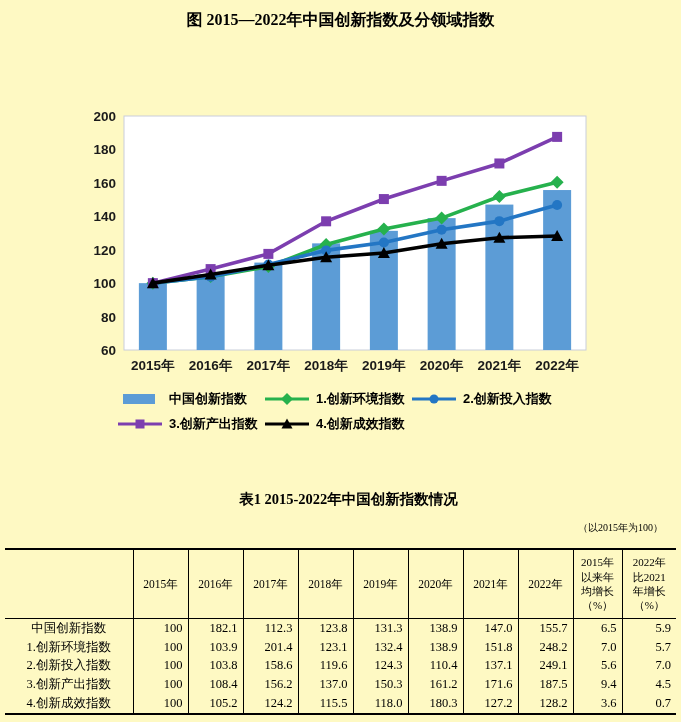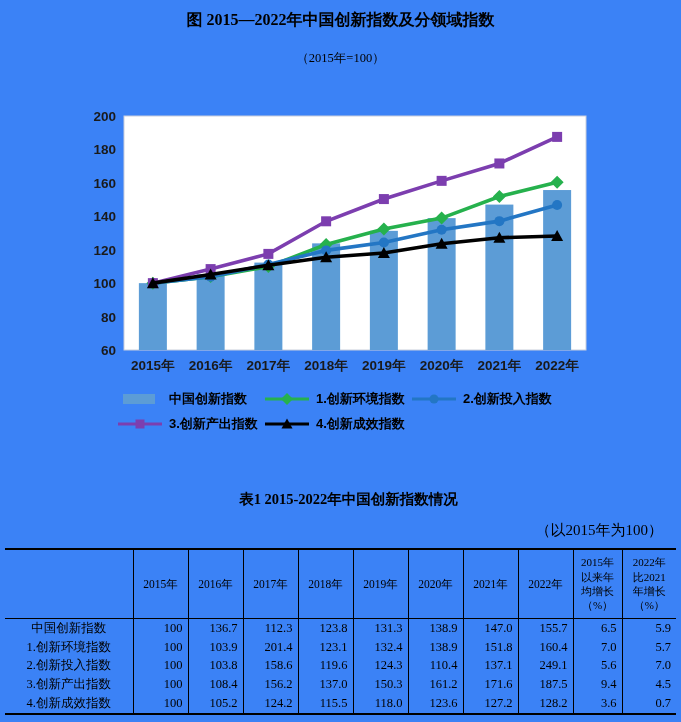--- a/index.html
+++ b/index.html
@@ -1,17 +1,17 @@
 <!DOCTYPE html>
 <html><head>
 <meta charset="utf-8">
 <style>
   html,body{margin:0;padding:0;background:#fff;}
   .page{
-    position:relative; width:681px; height:722px; background:#3b82f6;
+    position:relative; width:681px; height:722px; background:#fef9c3;
     overflow:hidden; color:#000;
     font-family:"Liberation Serif","DejaVu Serif",serif;
   }
   .chart-title{
     position:absolute; top:10px; left:0; width:100%; margin:0;
     text-align:center; font-size:16px; font-weight:bold;
     font-family:"Liberation Serif","DejaVu Serif",serif;
   }
   .chart-subtitle{
     position:absolute; top:50px; left:0; width:100%;
@@ -33,21 +33,21 @@
     font-family:"Liberation Sans","DejaVu Sans",sans-serif;
     font-weight:bold; font-size:13px; white-space:nowrap;
   }
   .legend-item svg{ flex:0 0 auto; display:block; }
   .table-title{
     position:absolute; top:482px; left:0; width:100%; margin:8px;
     text-align:center; font-size:14.5px; font-weight:bold;
   }
   .table-note{
     position:absolute; top:521px; right:18px;
-    font-size:15px; text-align:center;
+    font-size:10px; text-align:center;
   }
   table.idx{
     position:absolute; top:548px; left:5px; width:671px;
     border-collapse:collapse; table-layout:fixed;
     border-top:2.5px solid #000; border-bottom:2.5px solid #000;
     font-family:"Liberation Serif","DejaVu Serif",serif;
   }
   table.idx tr > *:not(:first-child){ border-left:1px solid #000; }
   table.idx thead th{
     border-bottom:1.5px solid #000; font-weight:normal;
@@ -63,21 +63,20 @@
     font-size:12.5px; text-align:right; padding:0 5px 0 0;
     vertical-align:middle;
   }
 </style>
 </head>
 <body>
 
 <div class="page">
 
   <h1 class="chart-title">图 2015—2022年中国创新指数及分领域指数</h1>
-  <div class="chart-subtitle">（2015年=100）</div>
 
   <div class="chart-wrap">
     <svg id="chart-svg" width="516" height="278" viewBox="0 0 516 278">
         <rect x="40" y="16" width="462" height="234" fill="#fff" stroke="#C9CEDB" stroke-width="1"></rect>
         <text x="32" y="255" text-anchor="end">60</text>
         <text x="32" y="221.57142857142858" text-anchor="end">80</text>
         <text x="32" y="188.14285714285717" text-anchor="end">100</text>
         <text x="32" y="154.71428571428572" text-anchor="end">120</text>
         <text x="32" y="121.2857142857143" text-anchor="end">140</text>
         <text x="32" y="87.85714285714286" text-anchor="end">160</text>
@@ -224,40 +223,40 @@
           <th class="growth">2022年
 比2021
 年增长
 （%）</th>
         </tr>
       </thead>
       <tbody>
         <tr>
           <th>中国创新指数</th>
           <td>100</td>
-          <td>136.7</td>
+          <td>182.1</td>
           <td>112.3</td>
           <td>123.8</td>
           <td>131.3</td>
           <td>138.9</td>
           <td>147.0</td>
           <td>155.7</td>
           <td>6.5</td>
           <td>5.9</td>
         </tr>
         <tr>
           <th>1.创新环境指数</th>
           <td>100</td>
           <td>103.9</td>
           <td>201.4</td>
           <td>123.1</td>
           <td>132.4</td>
           <td>138.9</td>
           <td>151.8</td>
-          <td>160.4</td>
+          <td>248.2</td>
           <td>7.0</td>
           <td>5.7</td>
         </tr>
         <tr>
           <th>2.创新投入指数</th>
           <td>100</td>
           <td>103.8</td>
           <td>158.6</td>
           <td>119.6</td>
           <td>124.3</td>
@@ -280,21 +279,21 @@
           <td>9.4</td>
           <td>4.5</td>
         </tr>
         <tr>
           <th>4.创新成效指数</th>
           <td>100</td>
           <td>105.2</td>
           <td>124.2</td>
           <td>115.5</td>
           <td>118.0</td>
-          <td>123.6</td>
+          <td>180.3</td>
           <td>127.2</td>
           <td>128.2</td>
           <td>3.6</td>
           <td>0.7</td>
         </tr>
       </tbody>
     </table>
 
 </div>
 

